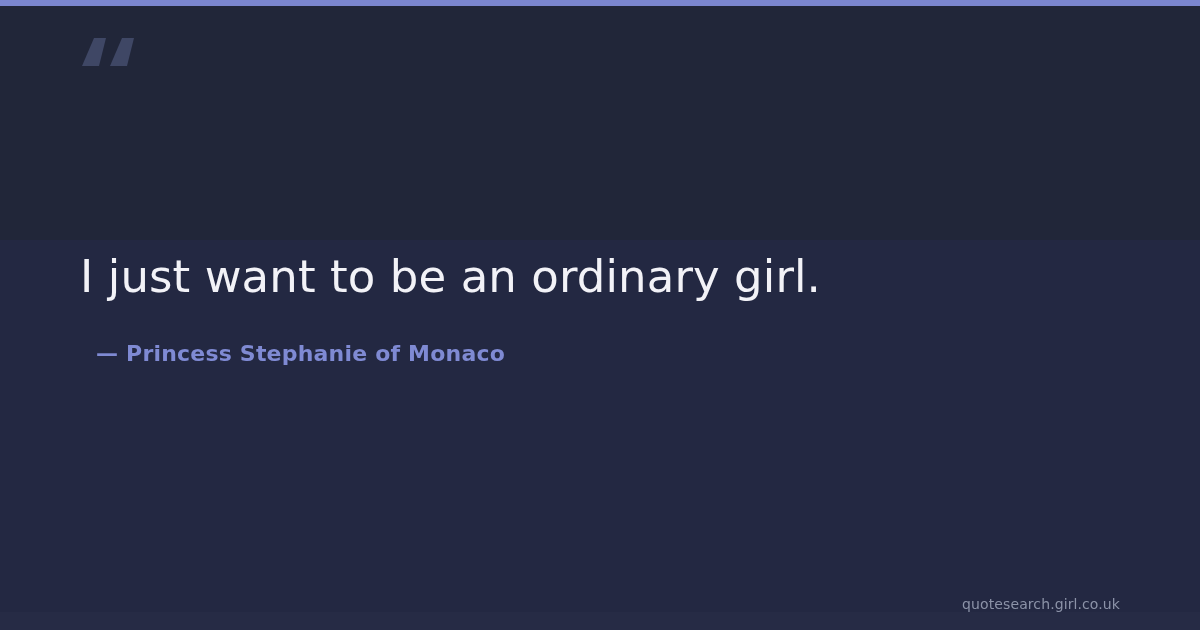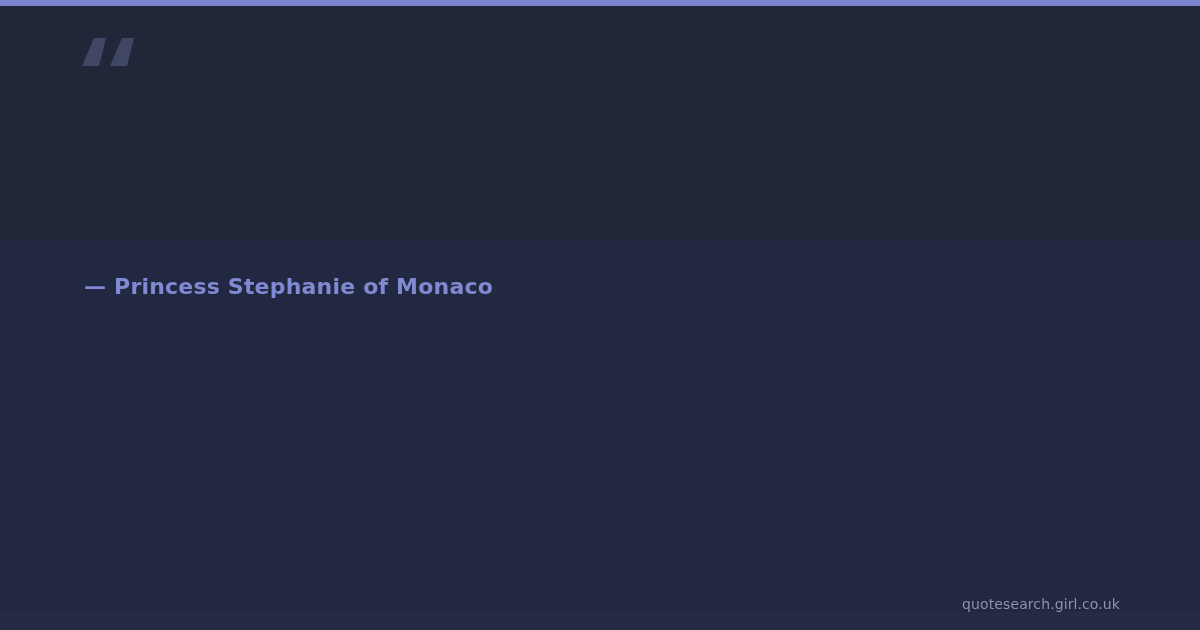--- a/index.html
+++ b/index.html
@@ -90,21 +90,21 @@
     font-family: "DejaVu Sans", "Liberation Sans", sans-serif;
     font-size: 45px;
     font-weight: 400;
     line-height: 1.22;
     letter-spacing: 0.1px;
     color: #f2f2f7;
     white-space: pre-wrap;
   }
 
   .quote-author {
-    margin: 4px;
+    margin: 16px;
     padding-top: 20px;
     font-family: "DejaVu Sans", "Liberation Sans", sans-serif;
     font-size: 22px;
     font-weight: 700;
     letter-spacing: 0.2px;
     color: #7f8ad3;
   }
 
   .author-dash {
     display: inline;
@@ -138,20 +138,21 @@
   <div class="accent-bar"></div>
 
   <div class="quote-mark">
     <svg width="56" height="56" viewBox="0 0 56 56" aria-hidden="true">
       <path d="M2 40 L14 12 L26 12 L19 40 Z" fill="currentColor"></path>
       <path d="M30 40 L42 12 L54 12 L47 40 Z" fill="currentColor"></path>
     </svg>
   </div>
 
   <div class="content">
+    <p class="quote-text">I just want to be an ordinary girl.</p>
 
     <p class="quote-author">
       <span class="author-dash">—</span><span>&nbsp;</span><span class="author-name">Princess Stephanie of Monaco</span>
     </p>
   </div>
 
   <div class="site-footer">quotesearch.girl.co.uk</div>
 
 </div>
 

